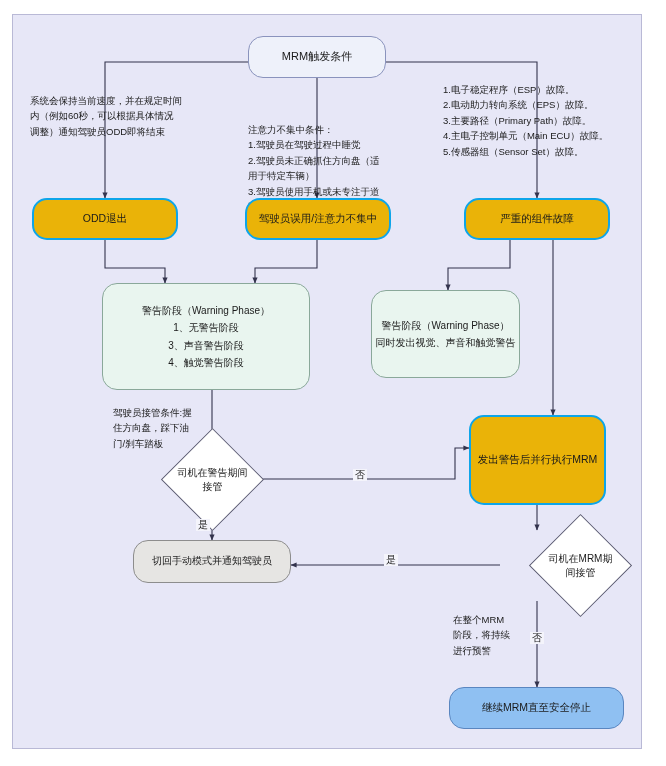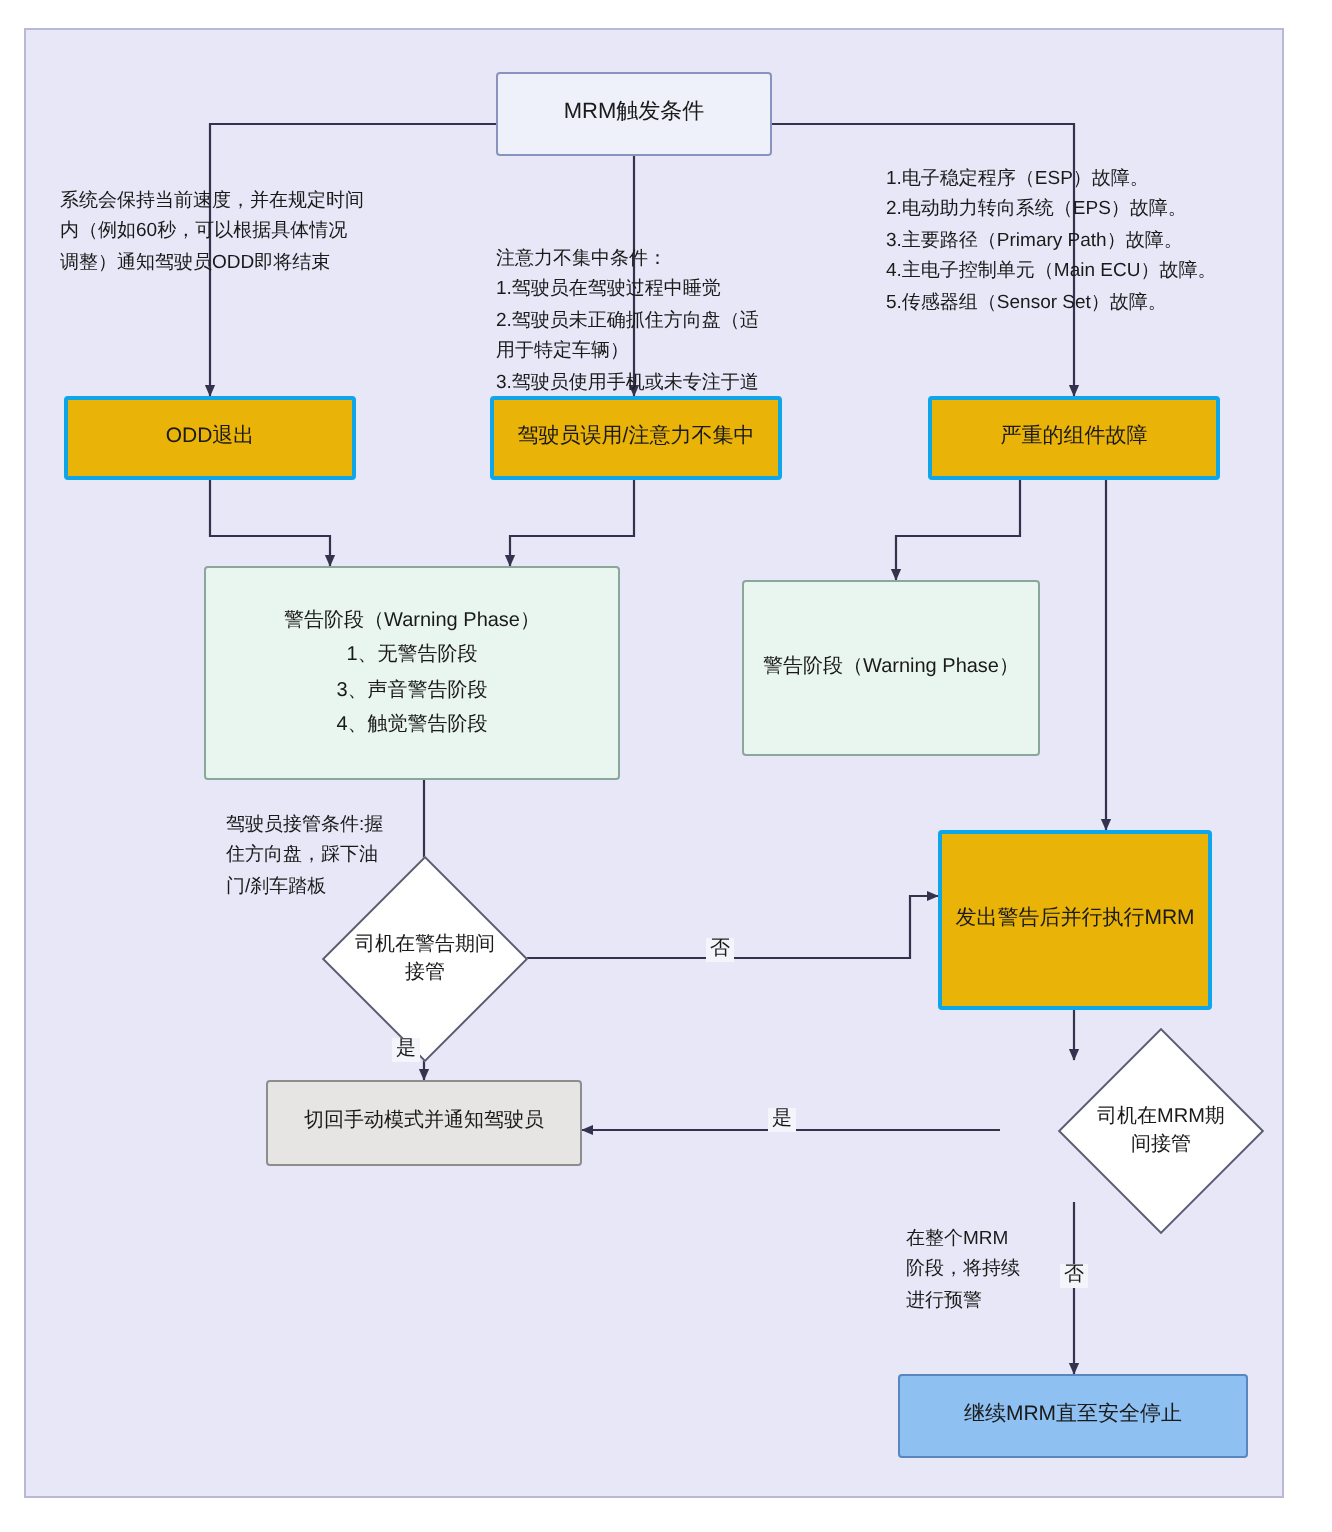--- a/index.html
+++ b/index.html
@@ -23,21 +23,21 @@
   .left-strip{
     position:absolute;left:0;top:0;width:12px;height:766px;background:#ffffff;
   }
   svg.wires{position:absolute;left:0;top:0;width:666px;height:766px;pointer-events:none;}
 
   .node{
     position:absolute;box-sizing:border-box;
     display:flex;align-items:center;justify-content:center;
     text-align:center;color:#1a1a1a;line-height:1.45;
   }
-  .rounded{border-radius:2px;border:1px solid #8a8aa8;}
+  .rounded{border-radius:15px;border:1px solid #8a8aa8;}
   .n-start{background:#eef1fa;border:1px solid #8a93bd;}
   .n-pink{background:#eab308;border:2px solid #0ea5e9;}
   .n-green{background:#e9f5ef;border:1px solid #8aa89a;}
   .n-grey{background:#e6e5e3;border:1px solid #8d8d8d;}
   .n-blue{background:#8fc0f2;border:1px solid #5a86c0;}
 
   .diamond{
     position:absolute;
     display:flex;align-items:center;justify-content:center;
     text-align:center;
@@ -149,20 +149,21 @@
       <span class="hdr">警告阶段（Warning Phase）</span>
       <span class="itm">1、无警告阶段</span>
       <span class="itm">3、声音警告阶段</span>
       <span class="itm">4、触觉警告阶段</span>
     </div>
   </div>
 
   <div class="node rounded n-green" style="left:371px;top:290px;width:149px;height:88px;">
     <div class="twoline" style="text-align:center;">
       <span style="display:block;">警告阶段（Warning Phase）</span>
+      <span style="display:block;">同时发出视觉、声音和触觉警告</span>
     </div>
   </div>
 
   <div class="note" style="left:113px;top:405px;width:98px;">驾驶员接管条件:握
 住方向盘，踩下油
 门/刹车踏板</div>
 
   <div class="diamond" style="left:176px;top:443px;width:73px;height:73px;">
     <span class="dshape"></span>
     <span class="dtext">司机在警告期间接管</span>

